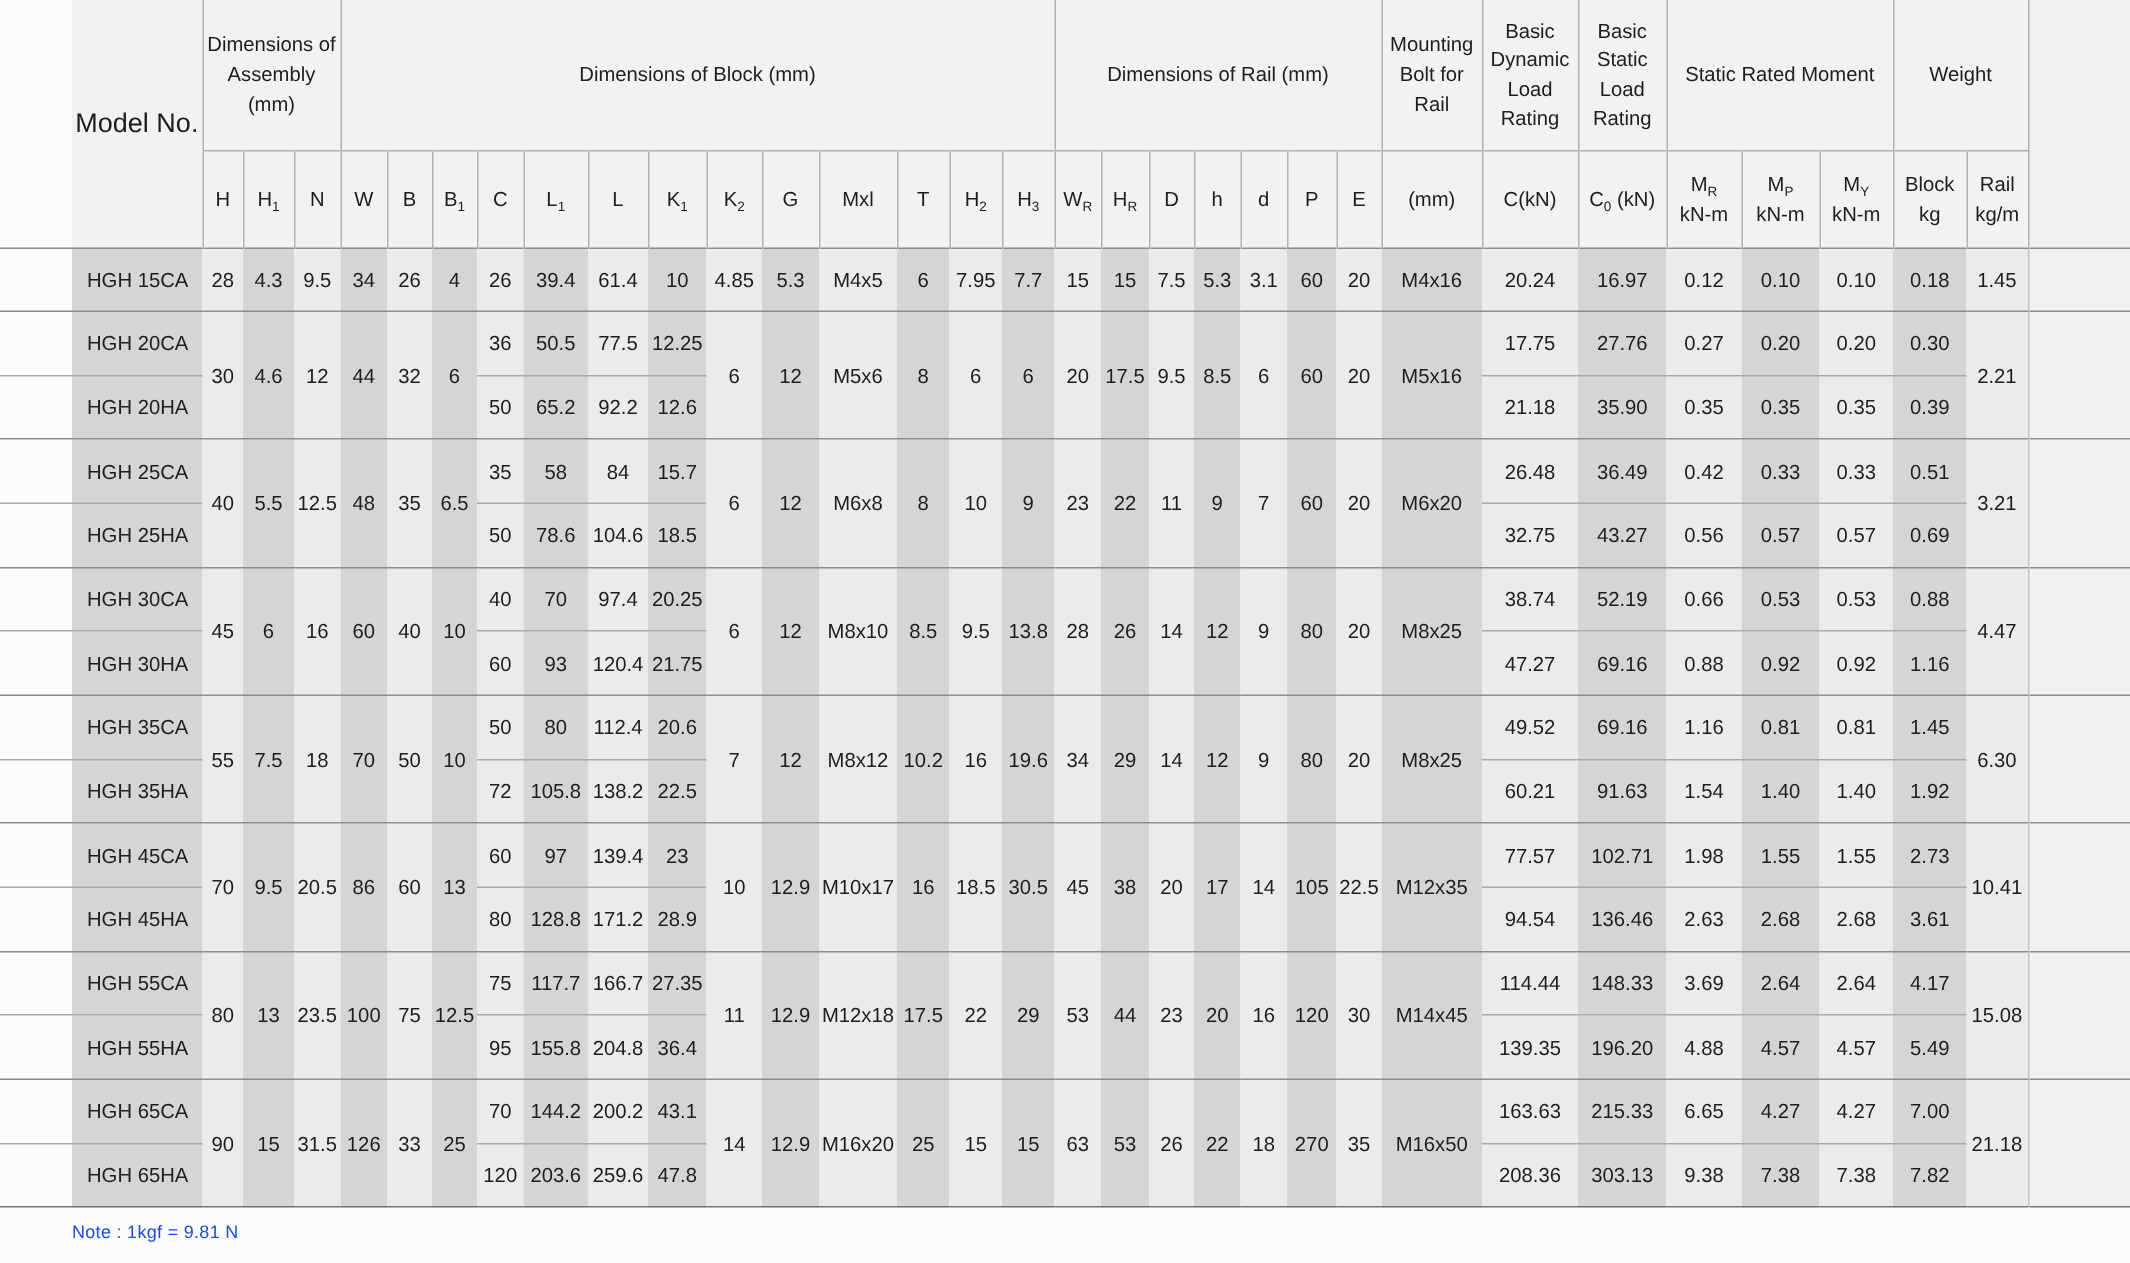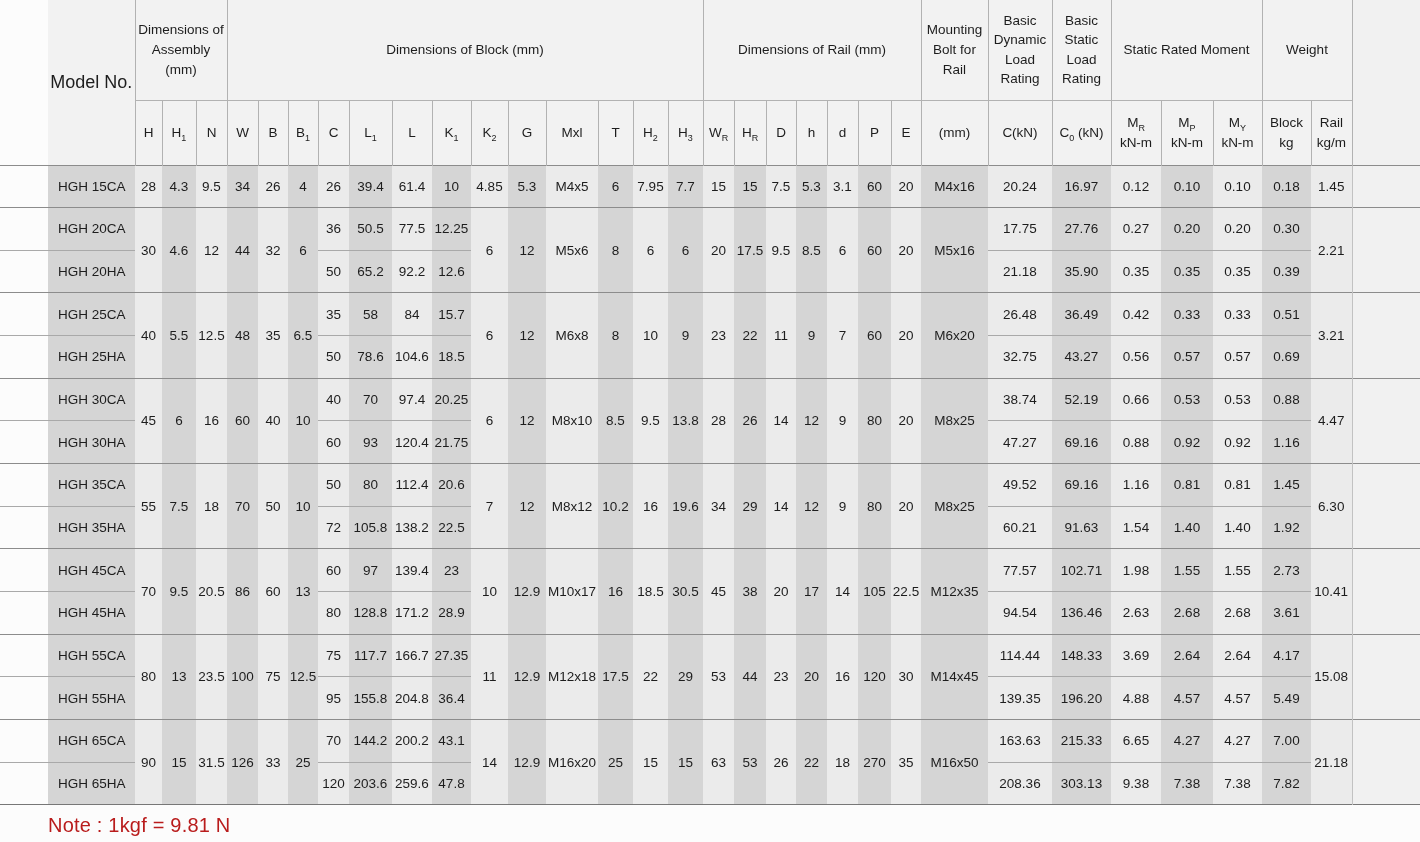--- a/index.html
+++ b/index.html
@@ -42,21 +42,21 @@
   tbody td.cd{background:var(--stripe-dark);}
   tbody td.cl{background:var(--stripe-light);}
   tbody td.model{text-align:left;padding-left:10px;font-weight:500;}
   tbody td.last{border-right:1px solid #c2c2c2;}
   tbody td.mL{background:transparent;}
   tbody td.mR{background:var(--margin-right-bg);}
   tbody tr.gs td{border-top:1px solid var(--line-strong);}
   tbody tr.snd td{border-top:1px solid var(--line-soft);}
   tbody tr.snd td.mR{border-top:none;}
   .note{
-    margin:9px 0 0 48px;font-size:20px;color:#b91c1c;letter-spacing:0.2px;
+    margin:9px 0 0 48px;font-size:12px;color:#1d4ed8;letter-spacing:0.2px;
   }
 </style>
 </head>
 <body>
 
 <div class="page">
   <table id="spec-table">
       <colgroup>
         <col style="width: 48px;">
         <col style="width: 87px;">

